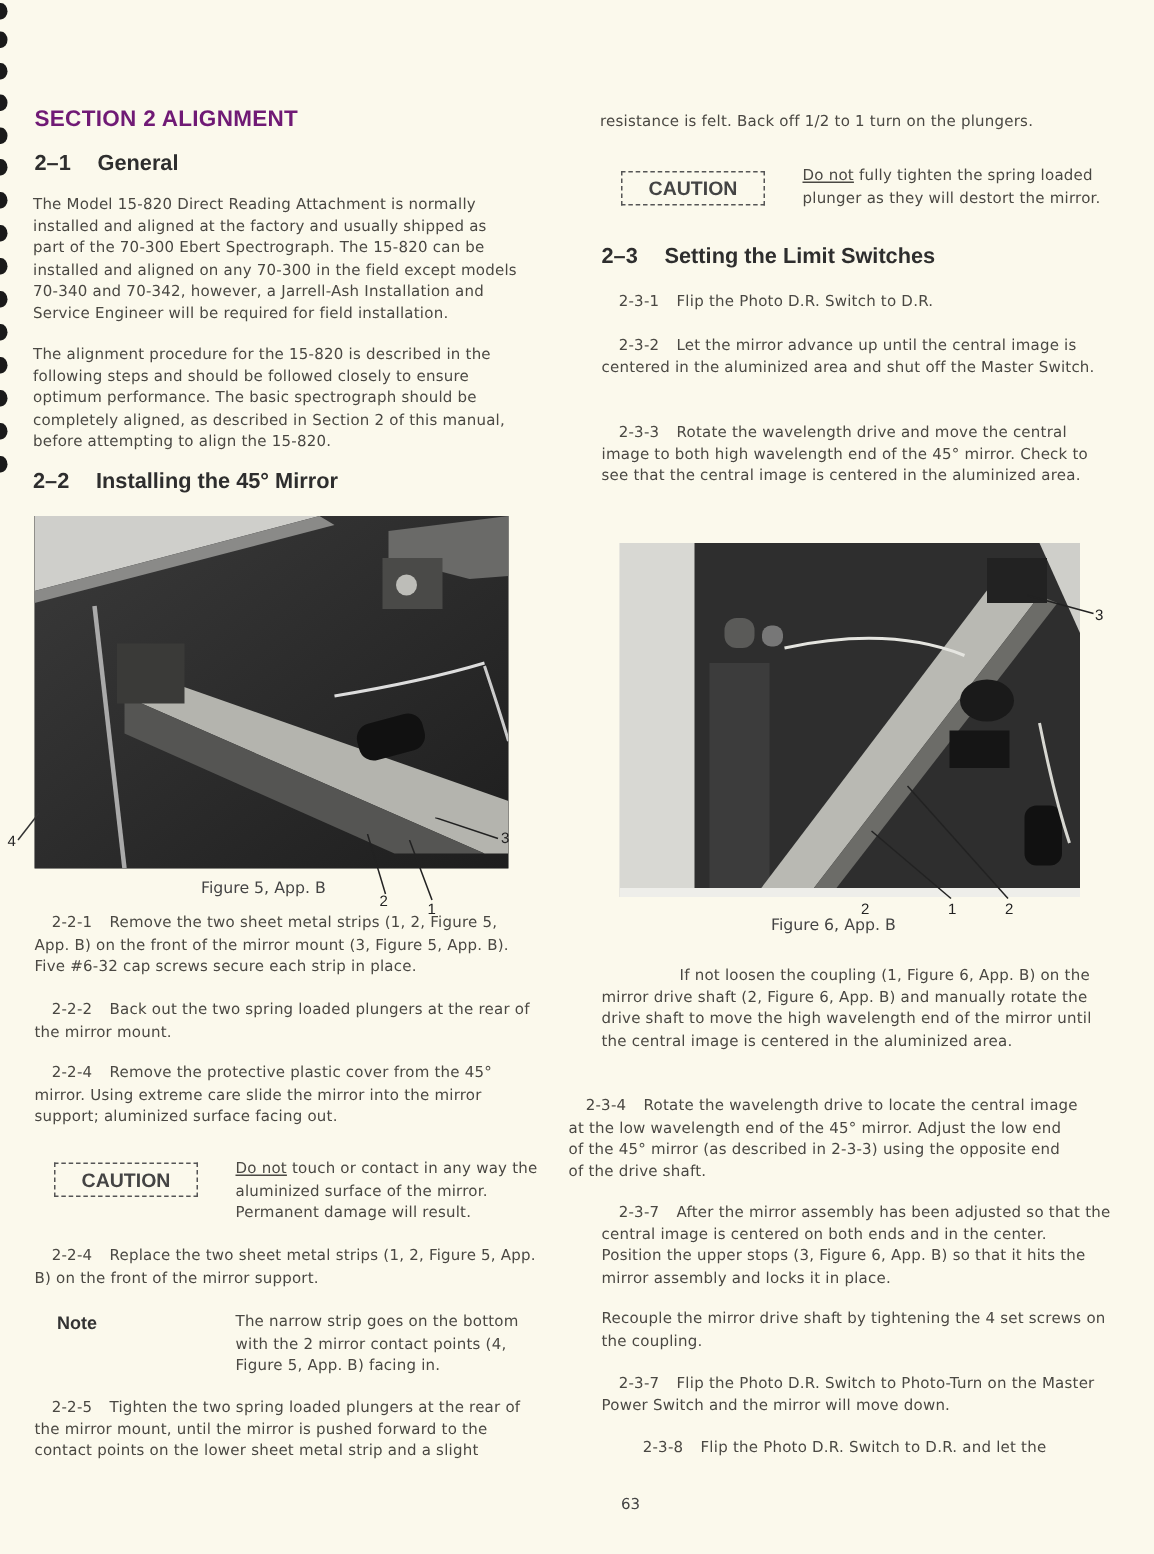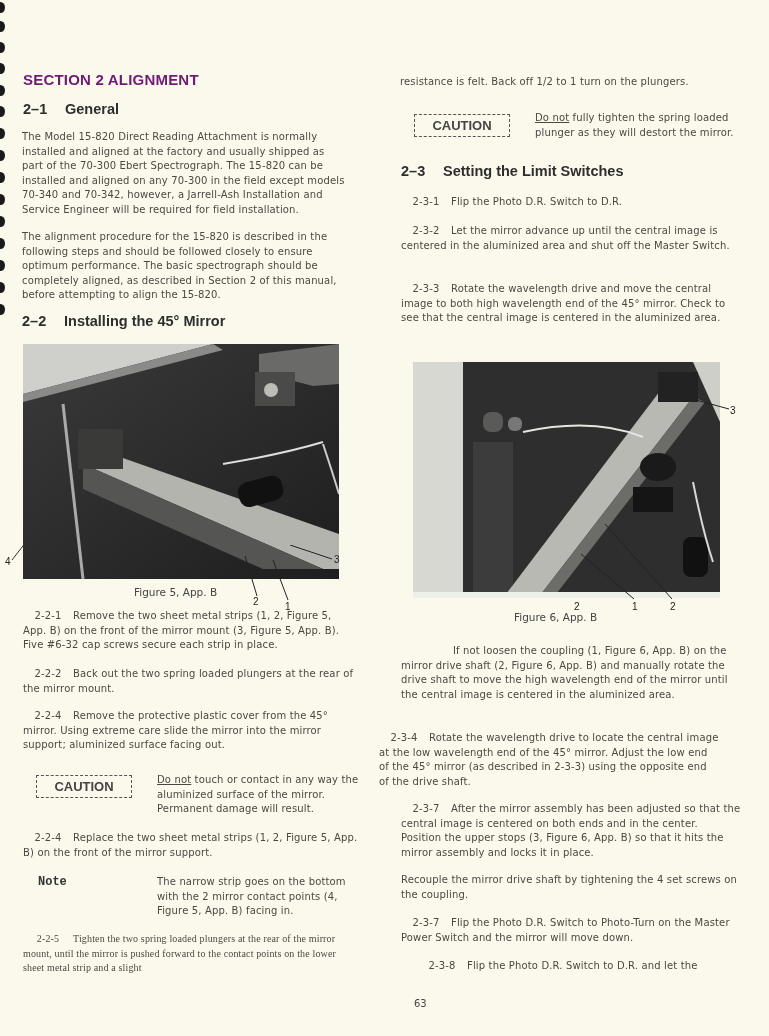--- a/index.html
+++ b/index.html
@@ -15,21 +15,21 @@
   .section-title { font-family:"Liberation Sans", sans-serif; font-weight:bold; font-size:15px; color:#701a75; letter-spacing:0.2px; }
   .h2 { font-family:"Liberation Sans", sans-serif; font-weight:bold; font-size:14.5px; color:#2e2e2e; }
   .h2 .num { display:inline-block; width:42px; }
   .p { font-size:10px; line-height:14.6px; color:#4a4843; letter-spacing:0.15px; }
   .p .step { display:inline-block; width:50px;text-align:center; }
   .caution-box {
     border:1.5px dashed #555; padding:3px 12px; font-family:"Liberation Sans", sans-serif;
     font-weight:bold; font-size:13px; color:#444; width:70px; text-align:center;
   }
   .underline { text-decoration:underline; }
-  .note-label { font-family:Liberation Mono, monospace; font-weight:bold; font-size:12px; color:#333; }
+  .note-label { font-family:Liberation Sans, sans-serif; font-weight:bold; font-size:12px; color:#333; }
   .photo { position:absolute; background:#2b2b2b; overflow:hidden; }
   .caption { font-size:10.5px; color:#444; }
   .callout { font-family:"Liberation Sans", sans-serif; font-size:10px; color:#222; }
   .page-num { font-size:10px; color:#444;margin-left:37px; }
 </style>
 </head>
 <body>
 
 <div class="holes">
   <div class="hole" style="top:2px"></div>
@@ -118,21 +118,21 @@
   <span class="underline">Do not</span><span> touch or contact in any way the aluminized surface of the mirror. Permanent damage will result.</span>
 </div>
 
 <div class="abs p" style="left:23px; top:831px; width:335px;">
   <span class="step">2-2-4</span><span>Replace the two sheet metal strips (1, 2, Figure 5, App. B) on the front of the mirror support.</span>
 </div>
 
 <div class="abs note-label" style="left:38px; top:875px;">Note</div>
 <div class="abs p" style="left:157px; top:875px; width:200px;">The narrow strip goes on the bottom with the 2 mirror contact points (4, Figure 5, App. B) facing in.</div>
 
-<div class="abs p" style="left:23px; top:932px; width:335px;font-family:Liberation Serif, serif;">
+<div class="abs p" style="left:23px; top:932px; width:335px;">
   <span class="step">2-2-5</span><span>Tighten the two spring loaded plungers at the rear of the mirror mount, until the mirror is pushed forward to the contact points on the lower sheet metal strip and a slight</span>
 </div>
 
 <div class="abs p" style="left:400px; top:75px; width:340px;">resistance is felt.  Back off 1/2 to 1 turn on the plungers.</div>
 
 <div class="abs caution-box" style="left:414px; top:114px;">CAUTION</div>
 <div class="abs p" style="left:535px; top:111px; width:200px;">
   <span class="underline">Do not</span><span> fully tighten the spring loaded plunger as they will destort the mirror.</span>
 </div>
 

